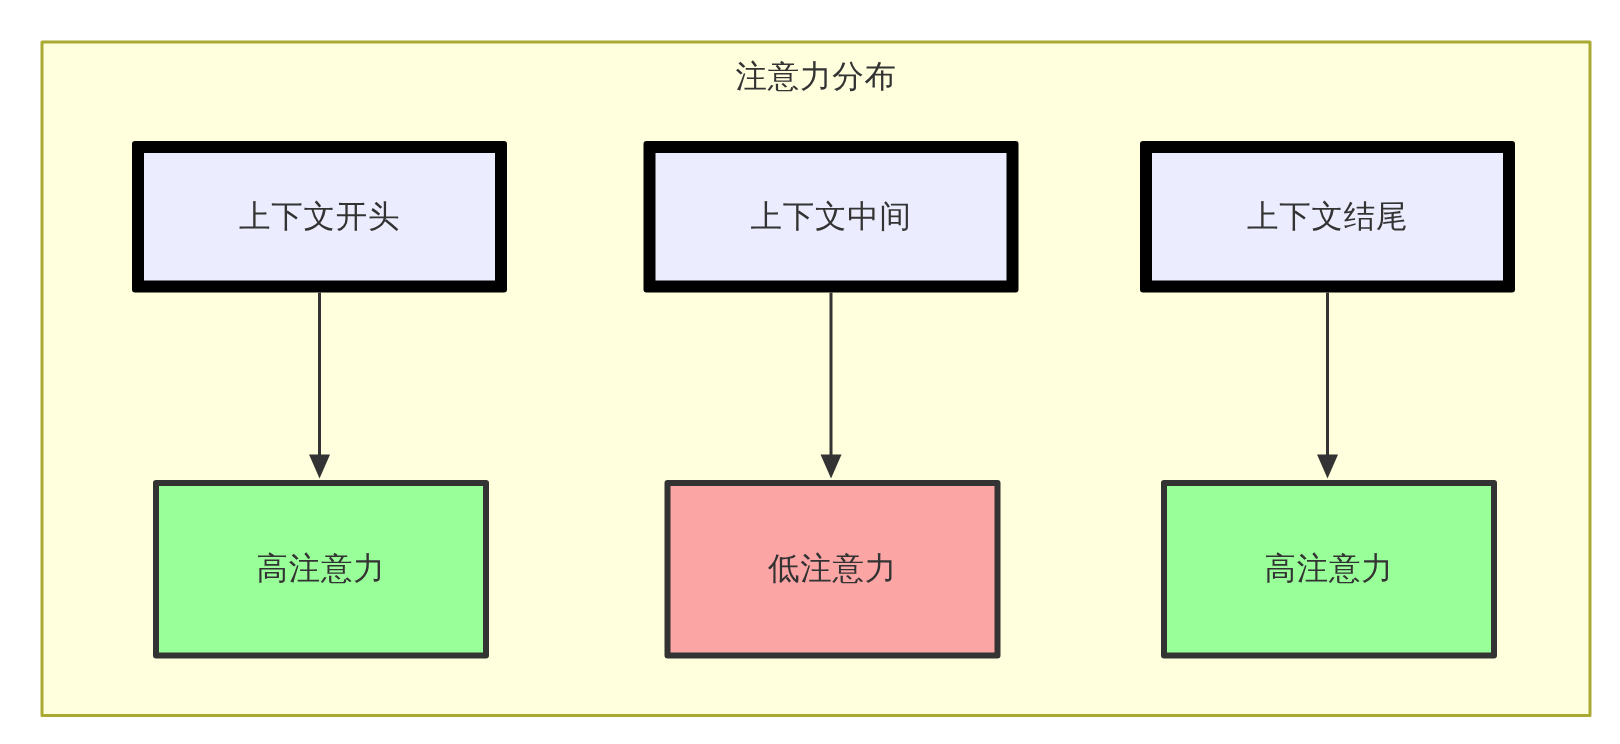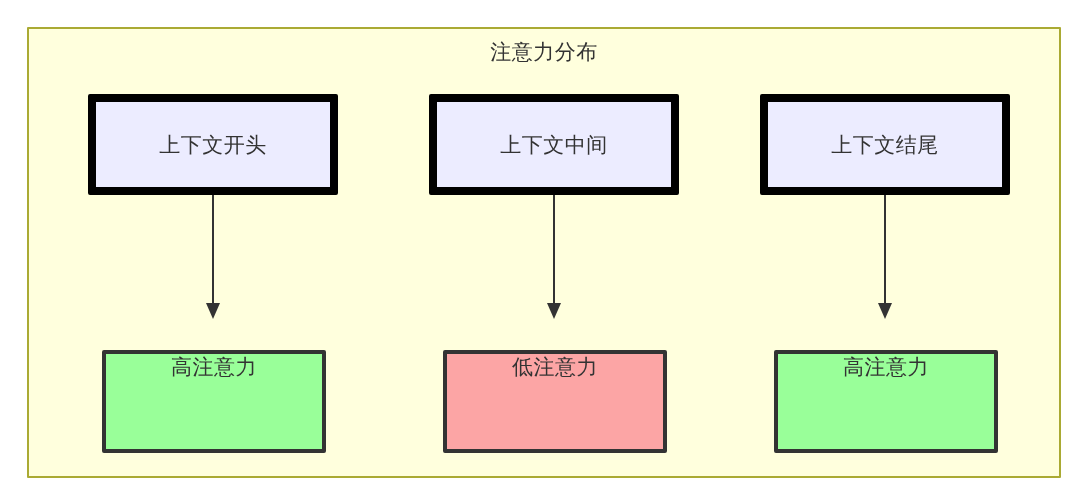--- a/index.html
+++ b/index.html
@@ -80,28 +80,27 @@
     letter-spacing: 0.5px;
     white-space: nowrap;
   }
 
   
   .node-bottom {
     position: absolute;
     top: 226px;
     left: 14px;
     width: 224px;
-    height: 103px;
+    height: 119px;
     border: 4px solid #333333;
     box-sizing: border-box;
     border-radius: 2px;
     display: flex;
-    align-items: flex-start;
+    align-items: center;
     justify-content: center;
-    margin-top: 30px;
   }
   .node-bottom .node-label {
     font-size: 21px;
     line-height: 26px;
     color: #333333;
     letter-spacing: 0.5px;
     white-space: nowrap;
   }
 
   .fill-high { background: #99ff99; }

